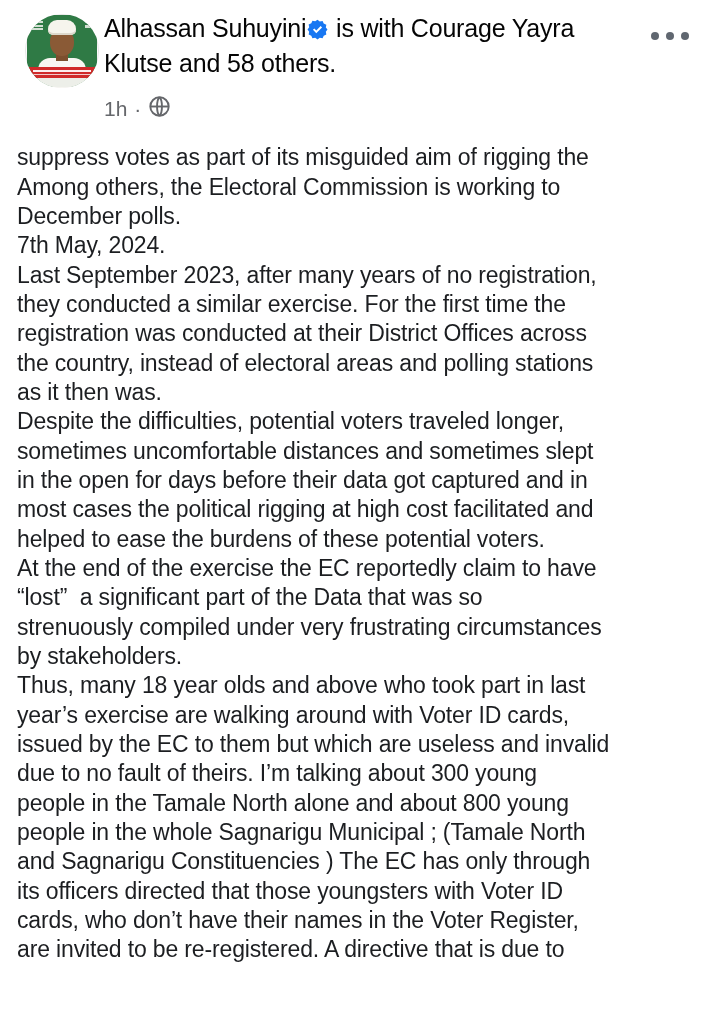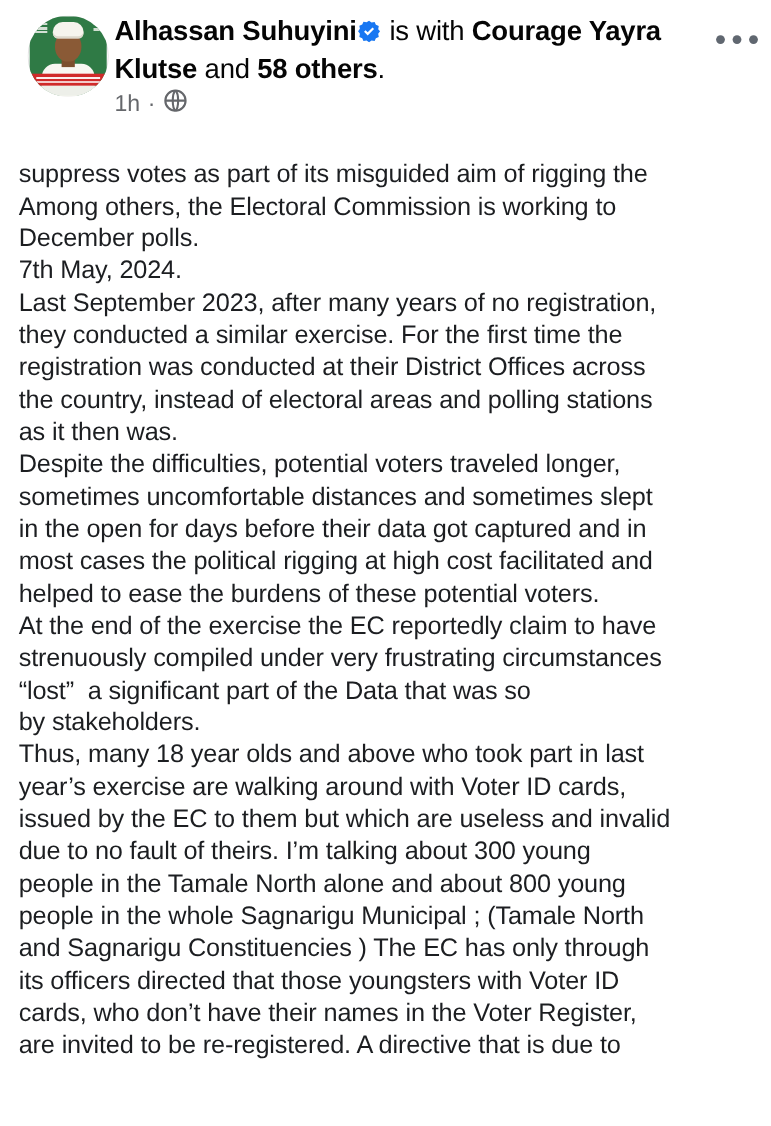--- a/index.html
+++ b/index.html
@@ -30,24 +30,24 @@
   .av-face  { position:absolute; left:25px; top:15px; width:24px; height:27px; background:#8a5a36; border-radius:46% 46% 48% 48%; }
   .av-cap   { position:absolute; left:23px; top:6px; width:28px; height:15px; background:#f6f4ed; border-radius:9px 9px 5px 5px;
     box-shadow: inset 0 -2px 0 #ddd8cc; }
   .av-banner{ position:absolute; left:3px; top:53px; width:68px; height:11px; background:#d02a2a;
     background-image:linear-gradient(transparent 3px, rgba(255,255,255,.92) 3px, rgba(255,255,255,.92) 5px, transparent 5px, transparent 7px, rgba(255,255,255,.75) 7px, rgba(255,255,255,.75) 8px, transparent 8px);
     background-size:58px 11px; background-repeat:no-repeat; background-position:5px 0; }
   .av-bottom{ position:absolute; left:7px; top:64px; width:60px; height:9px; background:#edefe9; }
 
   .header-text { position:absolute; left:104px; top:13px; width:552px; color:#050505; }
   .h-line { font-size:25px; line-height:31.5px; white-space:nowrap; font-weight:400; letter-spacing:-0.2px; }
-  .bold { font-weight:700; }
+  .bold { font-weight:400; }
   .badge { display:inline-block; vertical-align:-3px; margin:0 1px; }
 
-  .meta { margin-top:1px; display:flex; align-items:center; gap:7px;
+  .meta { margin-top:16px; display:flex; align-items:center; gap:7px;
     color:#65676B; font-size:21px; line-height:24px; }
   .globe { display:block; }
 
   .menu { position:absolute; left:649px; top:28px; display:flex; gap:7px; padding:4px 2px; cursor:pointer; }
   .menu .dot { width:8px; height:8px; border-radius:50%; background:#606770; }
 
   
   .post-text { position:absolute; left:17px; top:114px; width:678px; color:#1c1e21; }
   .line { font-size:23px; line-height:29.34px; height:29.34px; white-space:pre; letter-spacing:-0.15px; }
 </style>
@@ -106,22 +106,22 @@
     <div class="line">they conducted a similar exercise. For the first time the</div>
     <div class="line">registration was conducted at their District Offices across</div>
     <div class="line">the country, instead of electoral areas and polling stations</div>
     <div class="line">as it then was.</div>
     <div class="line">Despite the difficulties, potential voters traveled longer,</div>
     <div class="line">sometimes uncomfortable distances and sometimes slept</div>
     <div class="line">in the open for days before their data got captured and in</div>
     <div class="line">most cases the political rigging at high cost facilitated and</div>
     <div class="line">helped to ease the burdens of these potential voters.</div>
     <div class="line">At the end of the exercise the EC reportedly claim to have</div>
+    <div class="line">“lost”  a significant part of the Data that was so</div>
     <div class="line">strenuously compiled under very frustrating circumstances</div>
-    <div class="line">“lost”  a significant part of the Data that was so</div>
     <div class="line">by stakeholders.</div>
     <div class="line">Thus, many 18 year olds and above who took part in last</div>
     <div class="line">year’s exercise are walking around with Voter ID cards,</div>
     <div class="line">issued by the EC to them but which are useless and invalid</div>
     <div class="line">due to no fault of theirs. I’m talking about 300 young</div>
     <div class="line">people in the Tamale North alone and about 800 young</div>
     <div class="line">people in the whole Sagnarigu Municipal ; (Tamale North</div>
     <div class="line">and Sagnarigu Constituencies ) The EC has only through</div>
     <div class="line">its officers directed that those youngsters with Voter ID</div>
     <div class="line">cards, who don’t have their names in the Voter Register,</div>

